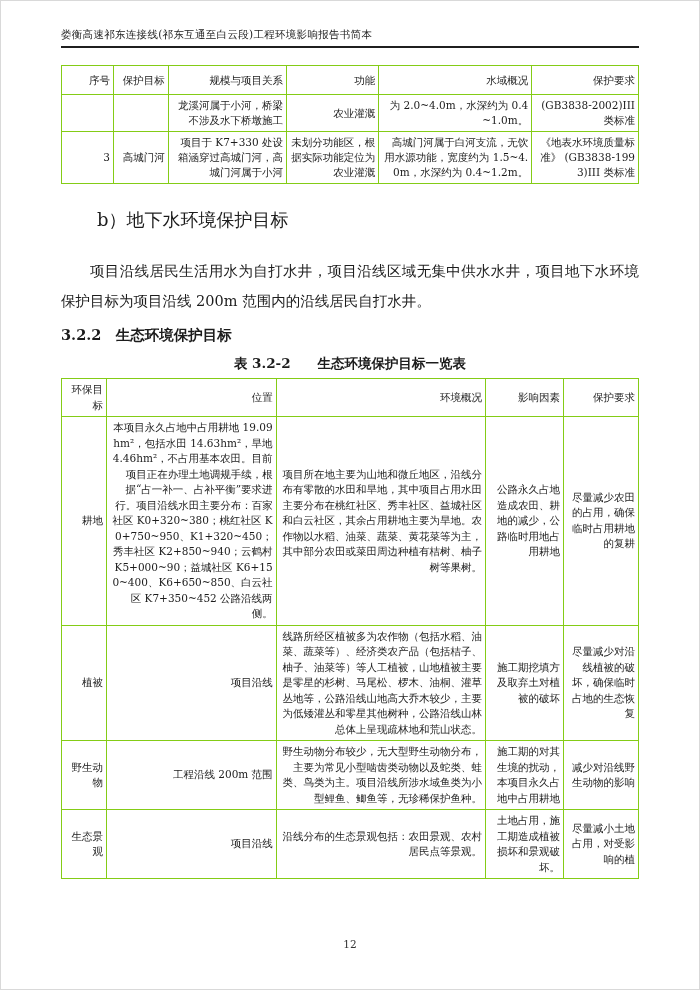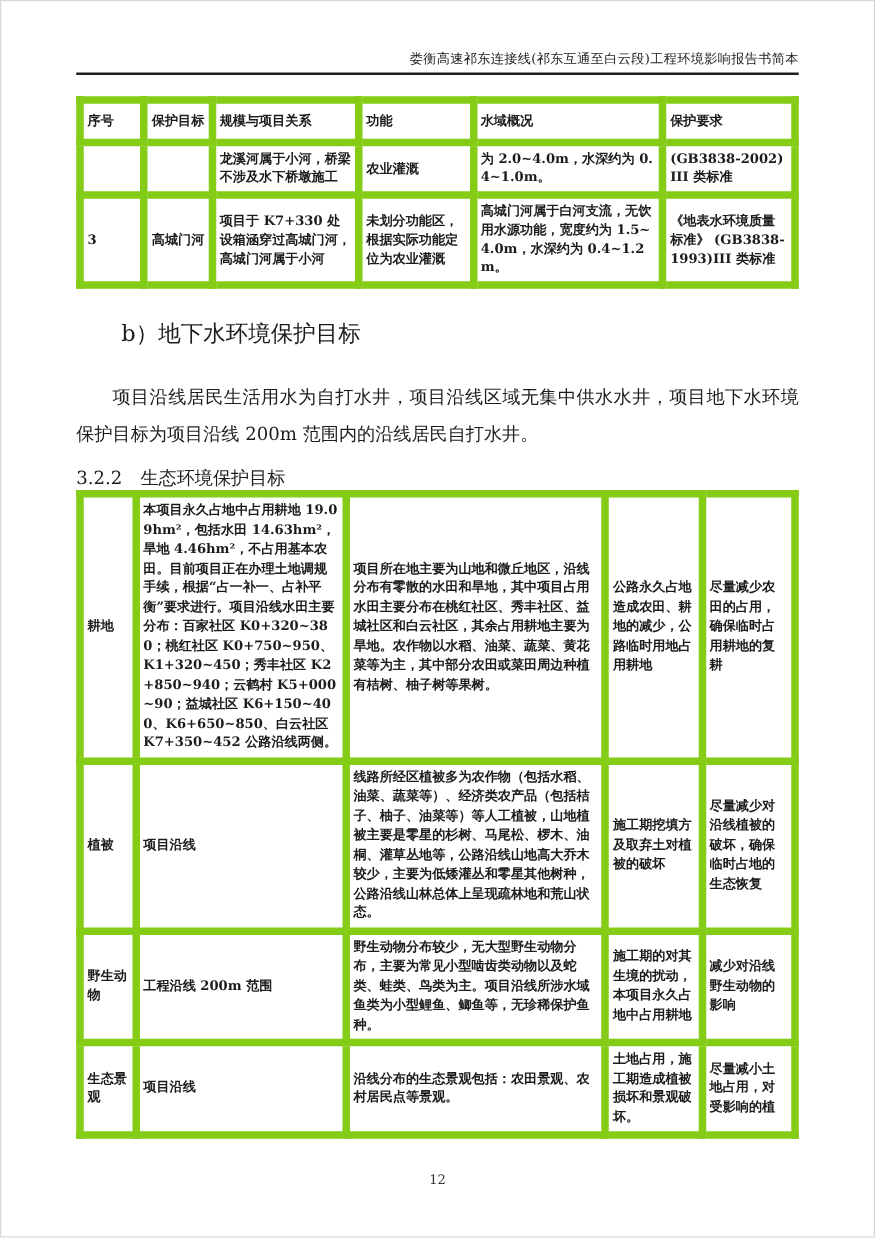--- a/index.html
+++ b/index.html
@@ -7,64 +7,63 @@
     width:700px;height:990px;
     background:#ffffff;
     position:relative;
     font-family:"DejaVu Serif","Liberation Serif",serif;
     color:#1c1c1c;
     box-shadow:inset 0 0 0 1px #d9d9d9;
     overflow:hidden;
   }
   .content{margin:0 61px;}
   .doc-header{
-    padding-top:40px;
-    text-align:right;
+    padding-top:28px;
     font-size:10.5px;
     letter-spacing:0.3px;
     color:#222;
   }
   .header-rule{
     border:none;
     border-top:2px solid #1f1f1f;
     margin:4px 0 0 0;
   }
   table{
     width:100%;
     border-collapse:collapse;
     table-layout:fixed;
   }
   .t1{margin-top:17px;font-size:10.5px;line-height:15px;}
   .t2{font-size:10.5px;line-height:15.5px;}
   td,th{
-    border:6px solid #84cc16;
-    text-align:left;
+    border:1px solid #84cc16;
+    text-align:right;
     vertical-align:middle;
     padding:3px 3px;
-    font-weight:bold;
+    font-weight:normal;
     word-break:break-all;
   }
   .t1 th{height:22px;}
   .t2 th{height:30px;}
   .sec-b{
     margin-top:24px;
     font-size:18px;
     text-indent:2em;
   }
   .para{
     font-size:14.5px;
     line-height:30px;
     text-align:justify;
     text-indent:2em;
     margin:24px 0 0 0;
   }
   .sec-322{
     margin-top:10px;
     font-size:14.5px;
-    font-weight:normal;
+    font-weight:bold;
   }
   .caption{
     margin-top:10px;
     margin-bottom:5px;
     text-align:center;
     font-size:13.5px;
     font-weight:bold;
   }
   .footer{
     position:absolute;
@@ -121,30 +120,38 @@
       <td>《地表水环境质量标准》 (GB3838-1993)III 类标准</td>
     </tr>
   </tbody>
     </table>
 
   <div class="sec-b">b）地下水环境保护目标</div>
   <p class="para">项目沿线居民生活用水为自打水井，项目沿线区域无集中供水水井，项目地下水环境保护目标为项目沿线 200m 范围内的沿线居民自打水井。</p>
 
   <div class="sec-322">3.2.2　生态环境保护目标</div>
 
+  <div class="caption">表 3.2-2　　生态环境保护目标一览表</div>
 
   <table class="t2">
     <colgroup>
       <col style="width:7.8%">
         <col style="width:29.4%">
         <col style="width:36.3%">
       <col style="width:13.5%">
         <col style="width:13%">
     </colgroup>
     <tbody>
+        <tr>
+      <th>环保目标</th>
+      <th>位置</th>
+      <th>环境概况</th>
+      <th>影响因素</th>
+      <th>保护要求</th>
+    </tr>
     <tr>
       <td>耕地</td>
       <td>本项目永久占地中占用耕地 19.09hm²，包括水田 14.63hm²，旱地 4.46hm²，不占用基本农田。目前项目正在办理土地调规手续，根据“占一补一、占补平衡”要求进行。项目沿线水田主要分布：百家社区 K0+320~380；桃红社区 K0+750~950、K1+320~450；秀丰社区 K2+850~940；云鹤村 K5+000~90；益城社区 K6+150~400、K6+650~850、白云社区 K7+350~452 公路沿线两侧。</td>
       <td>项目所在地主要为山地和微丘地区，沿线分布有零散的水田和旱地，其中项目占用水田主要分布在桃红社区、秀丰社区、益城社区和白云社区，其余占用耕地主要为旱地。农作物以水稻、油菜、蔬菜、黄花菜等为主，其中部分农田或菜田周边种植有桔树、柚子树等果树。</td>
       <td>公路永久占地造成农田、耕地的减少，公路临时用地占用耕地</td>
       <td>尽量减少农田的占用，确保临时占用耕地的复耕</td>
     </tr>
     <tr>
       <td>植被</td>
       <td>项目沿线</td>

